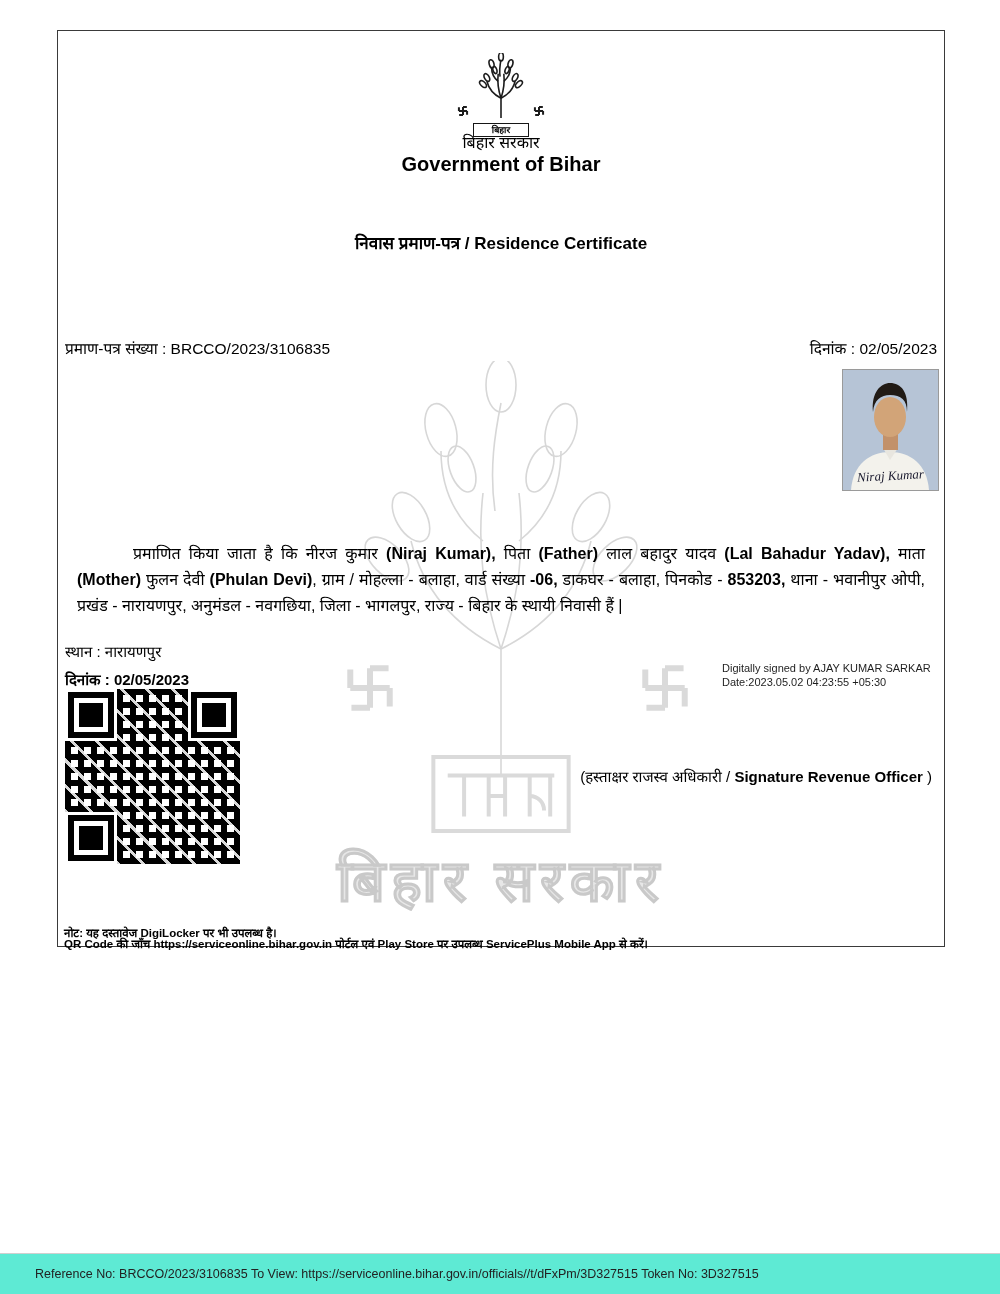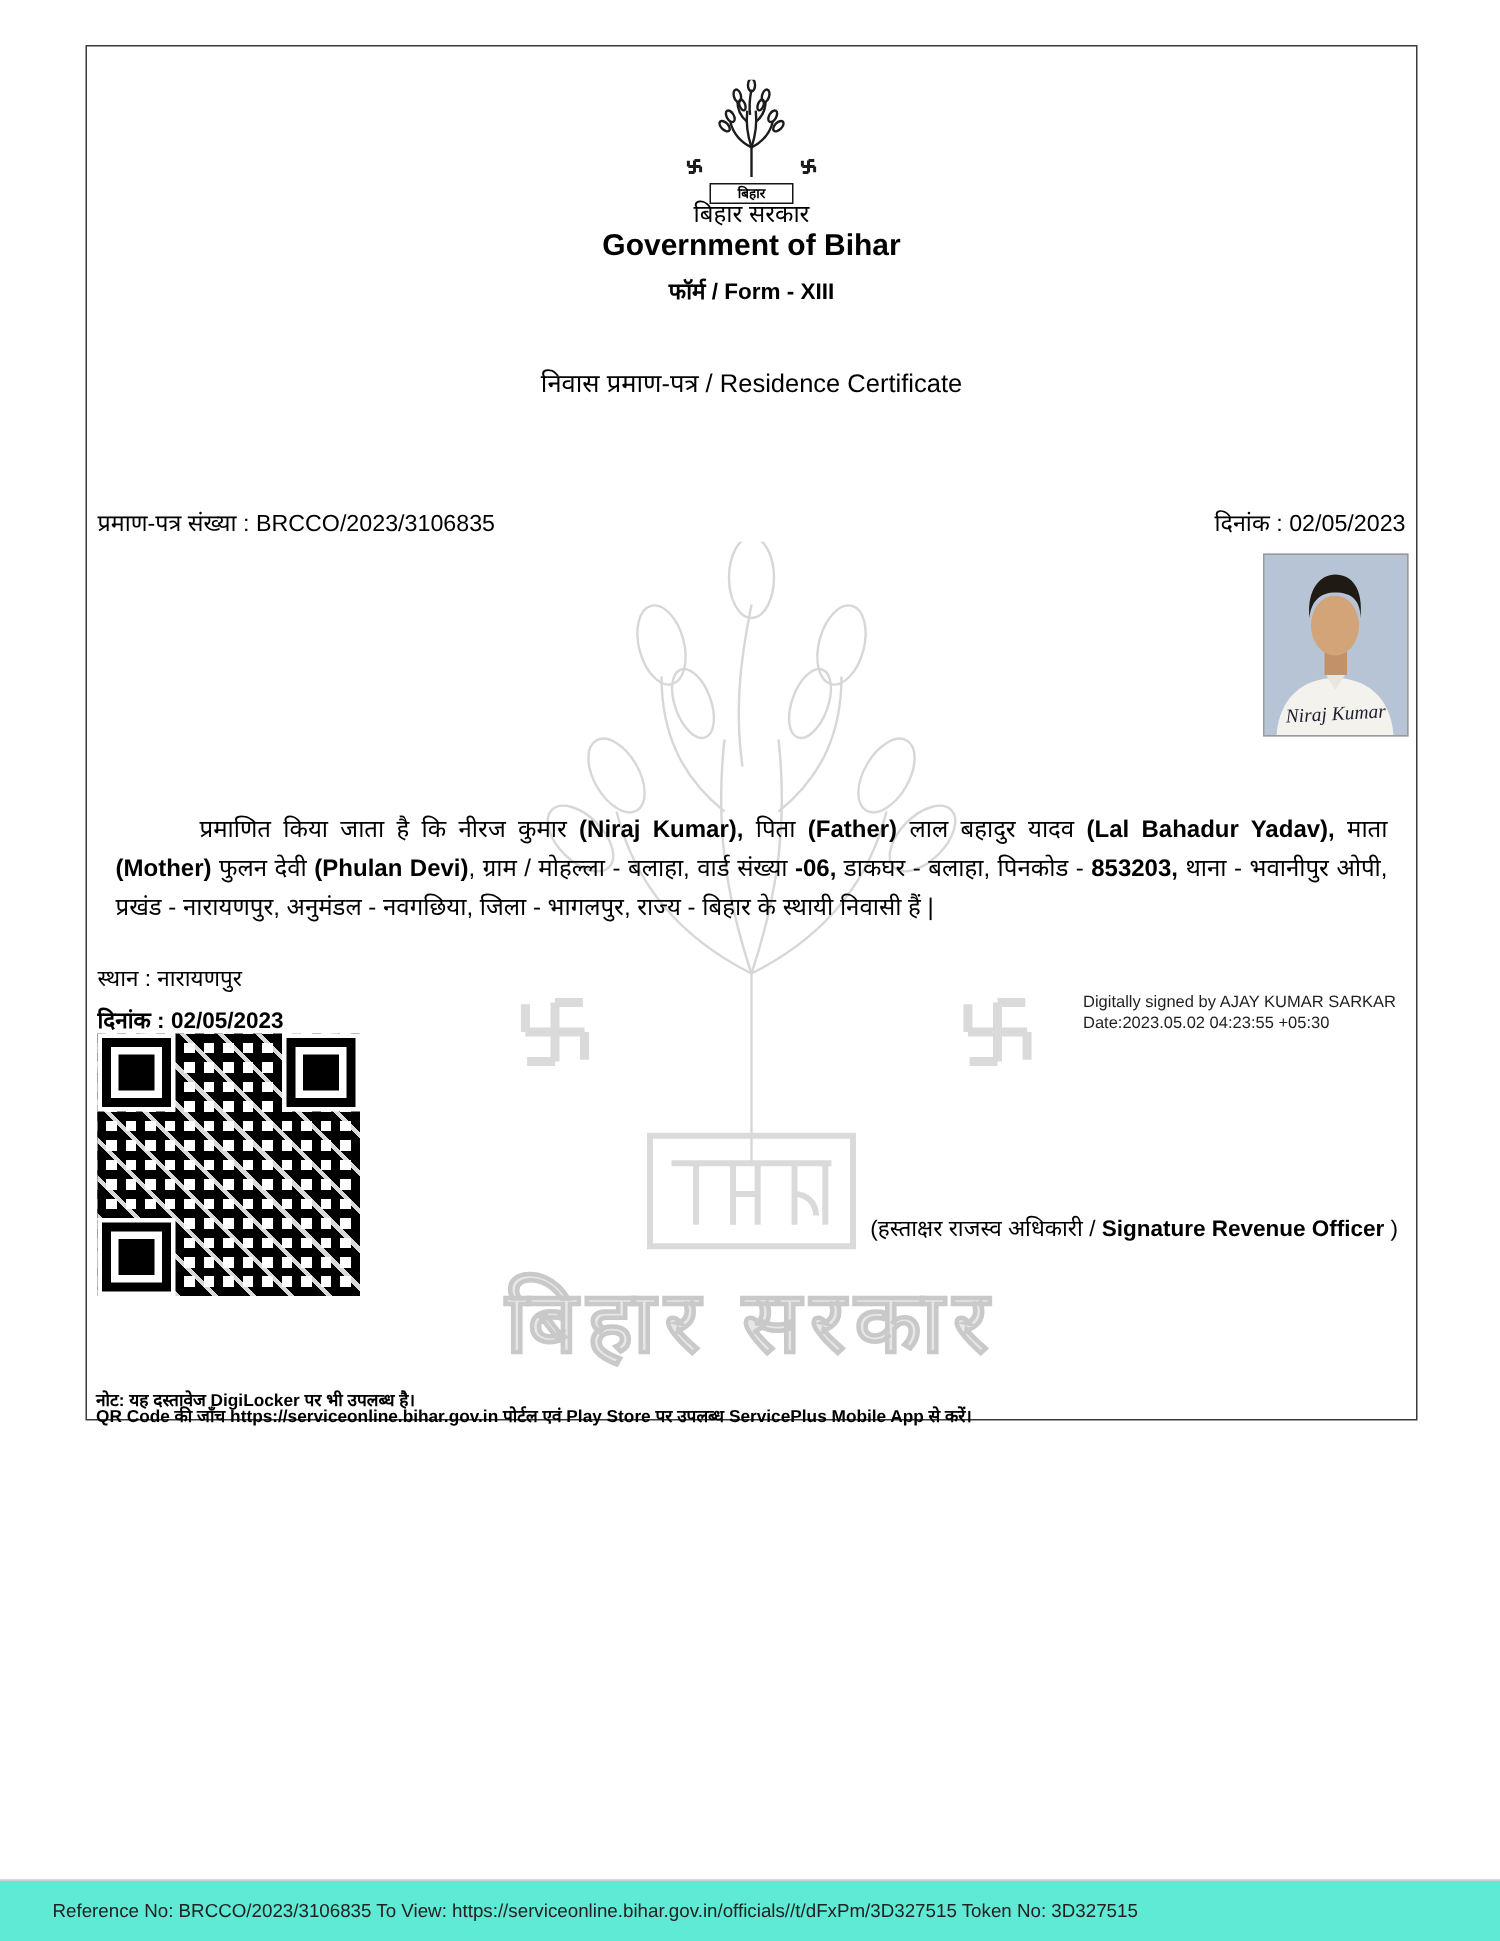--- a/index.html
+++ b/index.html
@@ -24,21 +24,21 @@
 
   .emblem{top:22px;left:50%;transform:translateX(-50%);width:140px;text-align:center;z-index:2;position:absolute;}
   .emblem-top{display:flex;align-items:flex-end;justify-content:center;gap:3px;}
   .emblem-tree{stroke:#1c1c1c;stroke-width:1.6px;}
   .emblem-swastika{stroke:#1c1c1c;stroke-width:2px;margin-bottom:2px;}
   .emblem-plate{display:inline-block;border:1px solid #161616;font-size:9px;font-weight:bold;line-height:12px;padding:0 18px;margin-top:1px;}
 
   .h-hi{top:100px;font-size:16px;}
   .h-en{top:122px;font-size:20px;font-weight:bold;}
   .h-form{top:152px;font-size:15px;font-weight:bold;}
-  .h-title{top:212px;font-size:17px;font-weight:normal;}
+  .h-title{top:200px;font-size:17px;font-weight:bold;}
   .h-district{top:228px;font-size:16px;}
   .h-district b{font-weight:bold;}
 
   .meta-row{top:306px;left:7px;right:7px;display:flex;justify-content:space-between;font-size:15.5px;font-weight:normal;}
 
   .photo{top:338px;right:5px;width:95px;height:120px;border:1px solid #9a9a9a;overflow:hidden;background:#b6c4d6;}
   .photo-sig{position:absolute;left:0;right:0;bottom:6px;text-align:center;font-family:"Liberation Serif","DejaVu Serif",serif;
              font-style:italic;font-size:13px;color:#1c1c30;transform:rotate(-3deg);}
 
   .body-para{top:498px;left:7px;right:7px;font-size:16px;line-height:26px;text-indent:56px;text-align:justify;margin:12px;}
@@ -51,21 +51,21 @@
 
   .qr{top:658px;left:7px;width:175px;height:175px;
       background:
         repeating-linear-gradient(45deg, rgba(255,255,255,.85) 0 3px, transparent 3px 18px),
         repeating-linear-gradient(90deg, #000 0 6px, transparent 6px 13px),
         repeating-linear-gradient(0deg, #000 0 6px, #fff 6px 13px);}
   .qr-finder{position:absolute;width:34px;height:34px;border:6px solid #000;background:#fff;box-shadow:0 0 0 3px #fff;}
   .qr-finder::after{content:"";position:absolute;inset:5px;background:#000;}
   .qr-finder.tl{top:3px;left:3px;} .qr-finder.tr{top:3px;right:3px;} .qr-finder.bl{bottom:3px;left:3px;}
 
-  .officer-line{top:777px;right:12px;font-size:15px;white-space:nowrap;}
+  .officer-line{top:735px;right:12px;font-size:15px;white-space:nowrap;}
   .officer-line b{font-weight:bold;}
 
   .note1{top:877px;left:6px;font-size:11.5px;font-weight:bold;margin-top:28px;}
   .note2{top:894px;left:6px;font-size:11.5px;font-weight:bold;}
 
   .page-footer{position:absolute;left:0;right:0;bottom:0;height:40px;background:#5eead4;border-top:1px solid #cfcfcf;
                display:flex;align-items:center;padding-left:35px;font-size:12.5px;color:#222;}
 
   svg.icon{display:block;fill:none;}
 </style>
@@ -131,21 +131,20 @@
           </svg>
         <svg class="emblem-swastika icon" width="12" height="12">
             <use href="#sym-swastika"></use>
           </svg>
       </div>
       <div class="emblem-plate">बिहार</div>
     </div>
 
     <div class="abs center h-hi">बिहार सरकार</div>
     <div class="abs center h-en">Government of Bihar</div>
-    <div class="abs center h-form">फॉर्म / Form - XIII</div>
     <div class="abs center h-title">निवास प्रमाण-पत्र / Residence Certificate</div>
 
 
     <div class="abs meta-row">
       <div>
         <span>प्रमाण-पत्र संख्या : </span><span>BRCCO/2023/3106835</span>
       </div>
       <div>
         <span>दिनांक : </span><span>02/05/2023</span>
       </div>

